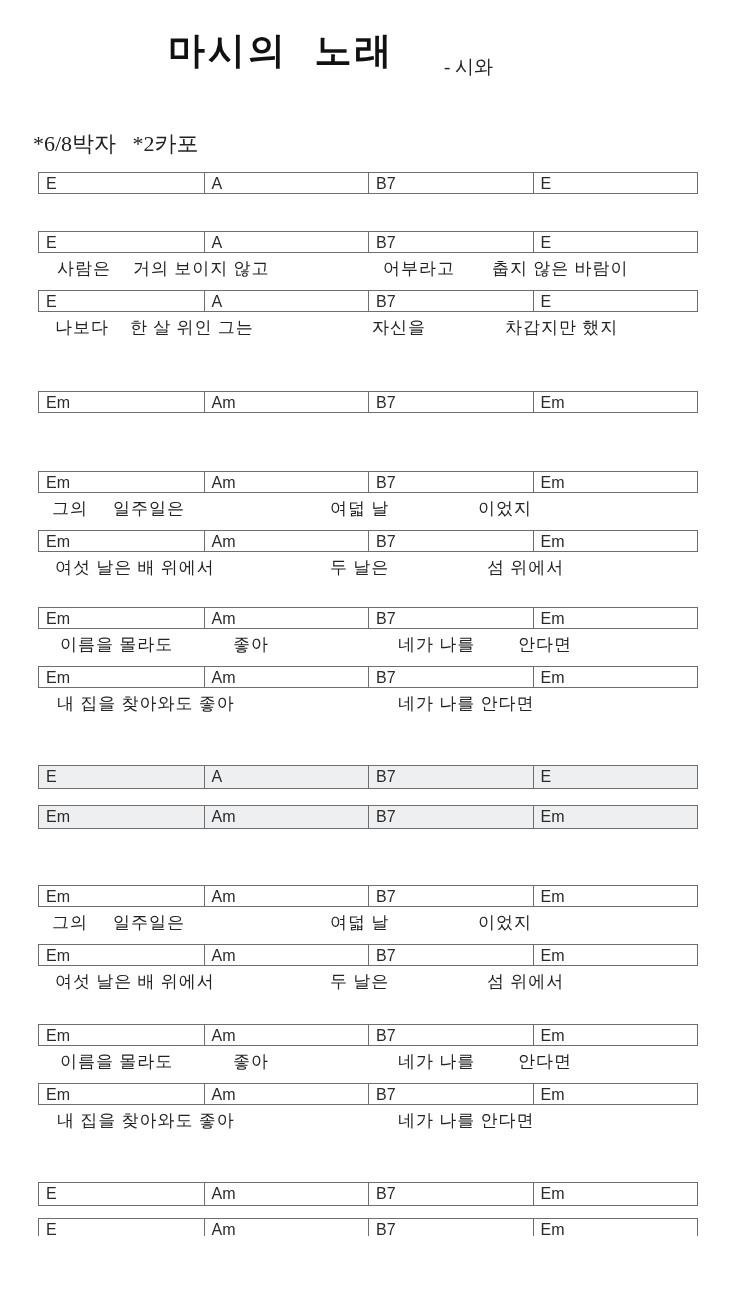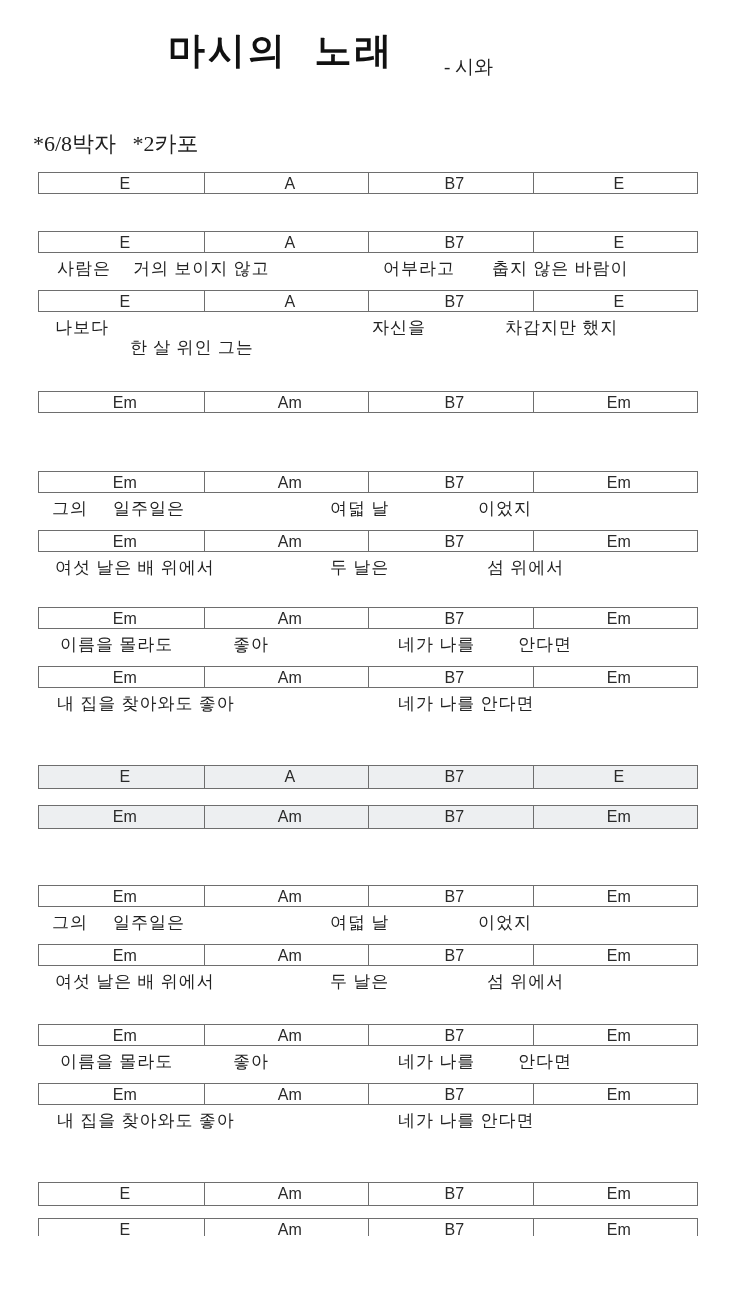--- a/index.html
+++ b/index.html
@@ -1,18 +1,18 @@
 <!DOCTYPE html>
 <html><head>
 <meta charset="utf-8">
 <style>
   html,body{margin:0;padding:0;background:#ffffff;}
   #page{
     position:relative;width:743px;height:1236px;background:#ffffff;
-    font-family:"Liberation Serif","DejaVu Serif",serif;color:#1f1f1f;overflow:hidden;text-align:center;
+    font-family:"Liberation Serif","DejaVu Serif",serif;color:#1f1f1f;overflow:hidden;
   }
   #title{
     position:absolute;left:168px;top:26px;
     font-family:"Liberation Sans","DejaVu Sans",sans-serif;
     font-size:37px;font-weight:bold;letter-spacing:3px;white-space:pre;color:#111;
   }
   #artist{position:absolute;left:444px;top:54px;font-size:19px;white-space:pre;color:#222;}
   #credits{position:absolute;left:410px;top:108px;font-size:19px;white-space:pre;color:#222;}
   #meta{position:absolute;left:33px;top:129px;font-size:22px;white-space:pre;color:#222;}
   .chord-row{
@@ -59,21 +59,21 @@
         <span class="lyric-seg" style="left: 492px;">춥지 않은 바람이</span>
       </div>
       <div class="chord-row" style="top: 290px; height: 22px;">
         <div class="chord-cell">E</div>
         <div class="chord-cell">A</div>
         <div class="chord-cell">B7</div>
         <div class="chord-cell">E</div>
       </div>
       <div class="lyric-line" style="top: 317px; padding-left: 48px;">
         <span class="lyric-seg" style="left: 55px;">나보다</span>
-        <span class="lyric-seg" style="left: 130px; margin-top: 20px;">한 살 위인 그는</span>
+        <span class="lyric-seg" style="left: 130px;">한 살 위인 그는</span>
         <span class="lyric-seg" style="left: 372px;">자신을</span>
         <span class="lyric-seg" style="left: 505px;">차갑지만 했지</span>
       </div>
       <div class="chord-row" style="top: 391px; height: 22px;">
         <div class="chord-cell">Em</div>
         <div class="chord-cell">Am</div>
         <div class="chord-cell">B7</div>
         <div class="chord-cell">Em</div>
       </div>
       <div class="chord-row" style="top: 471px; height: 22px;">

